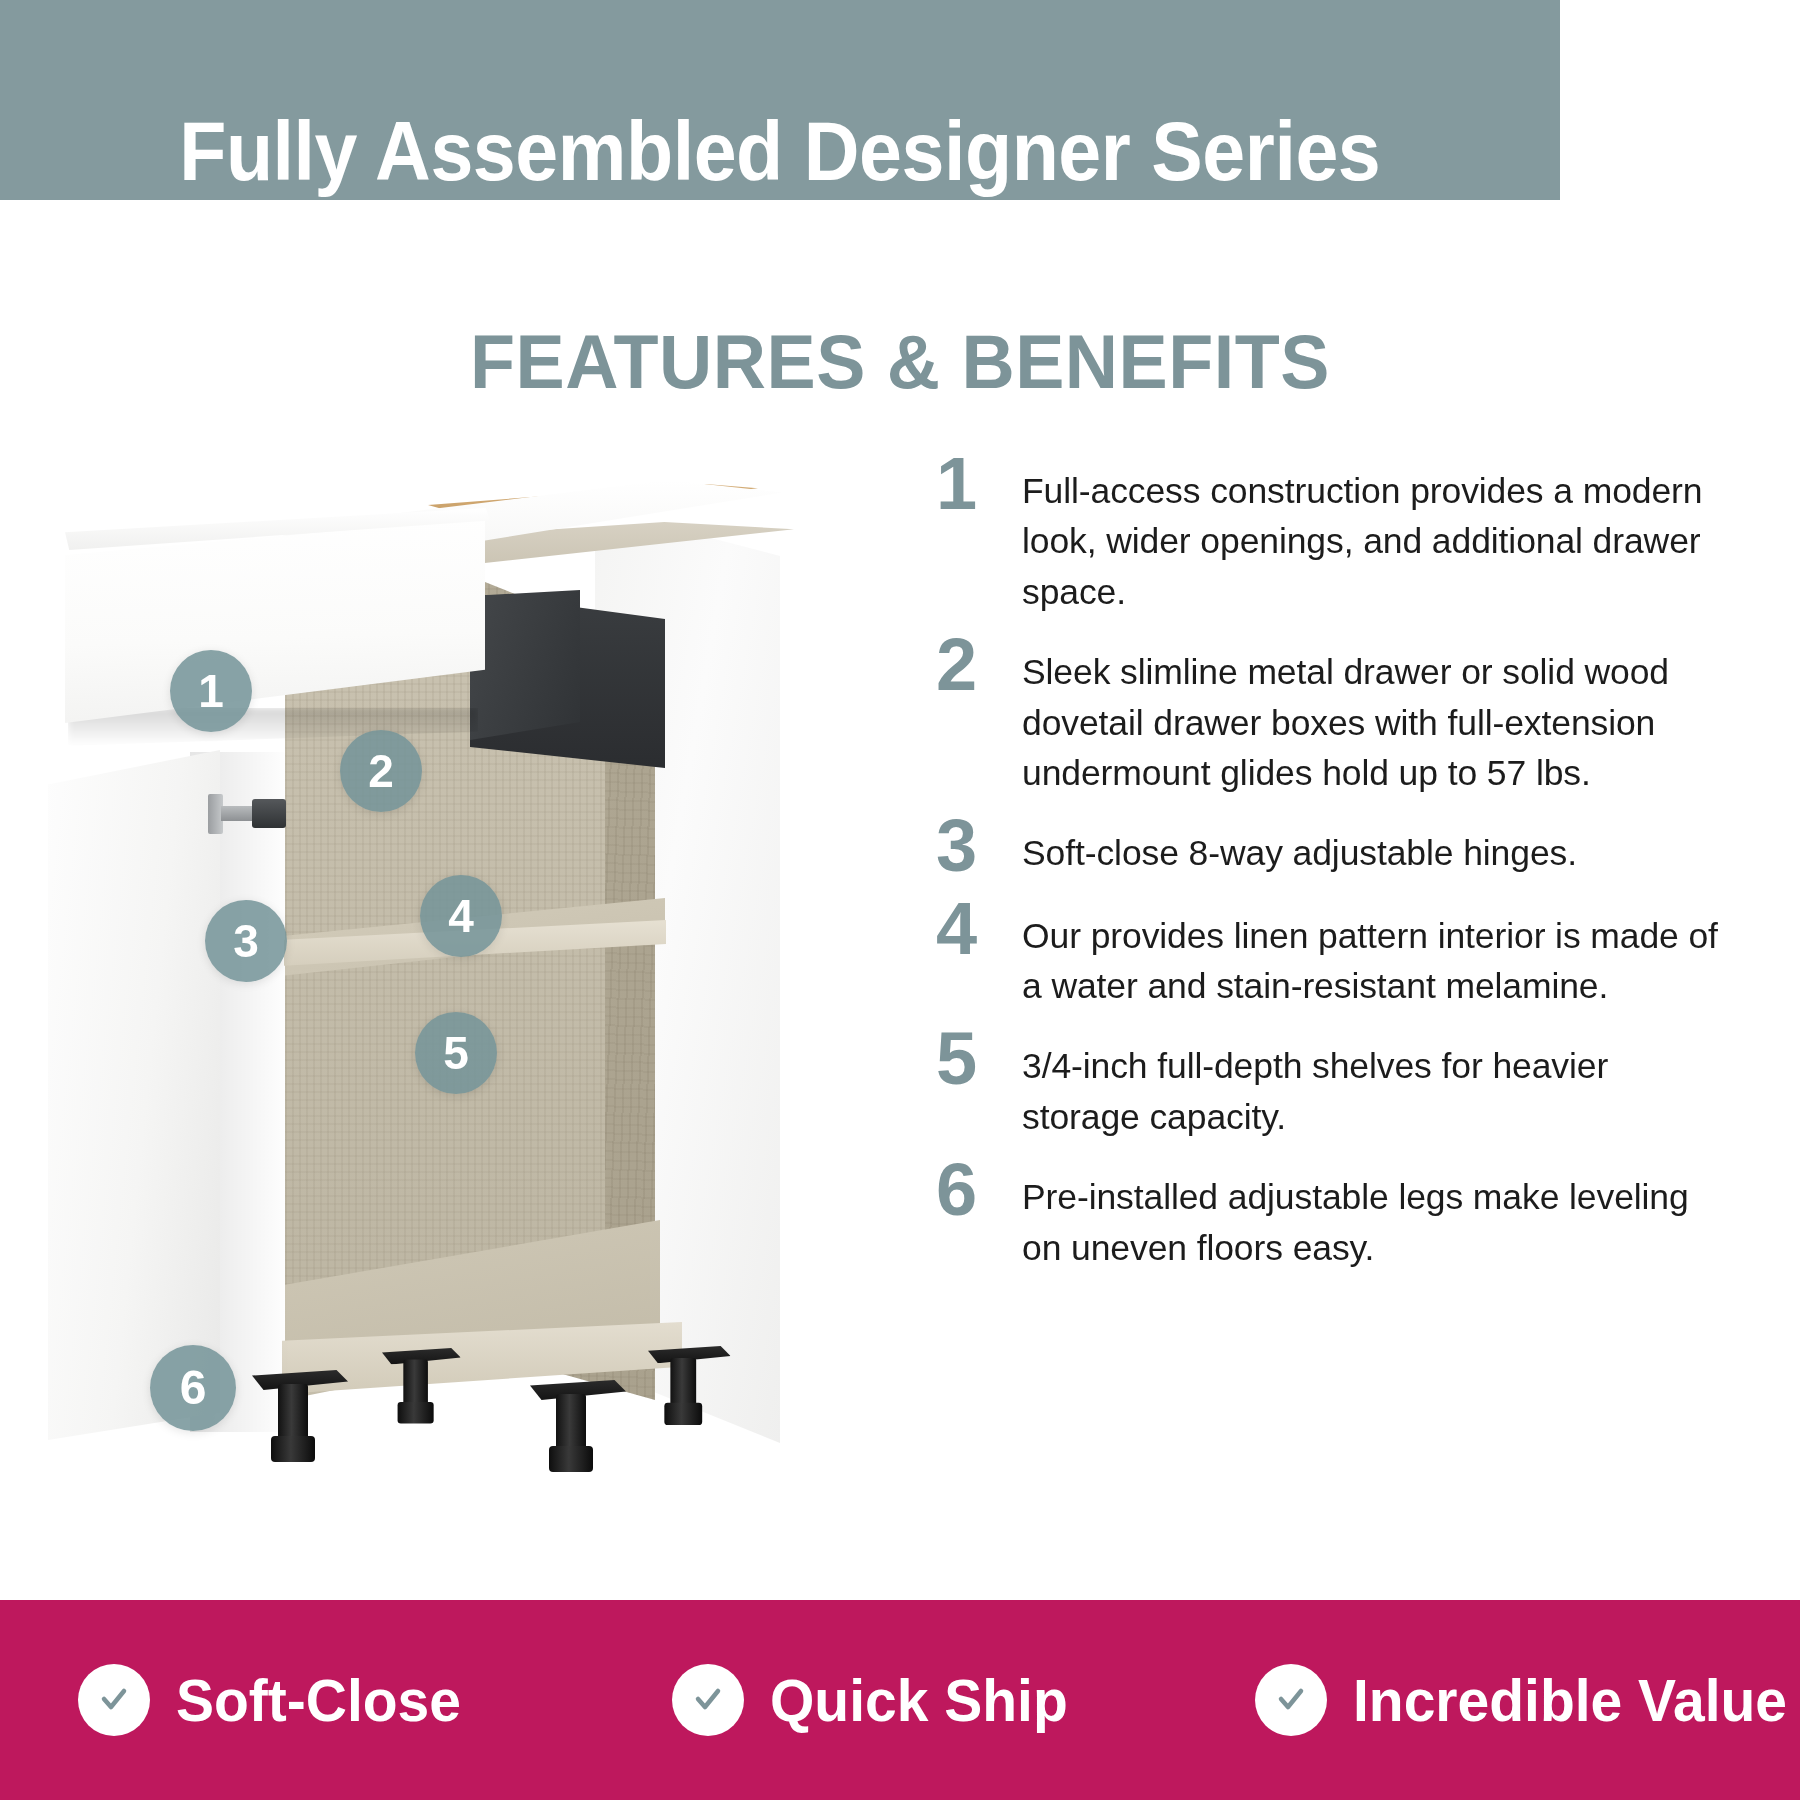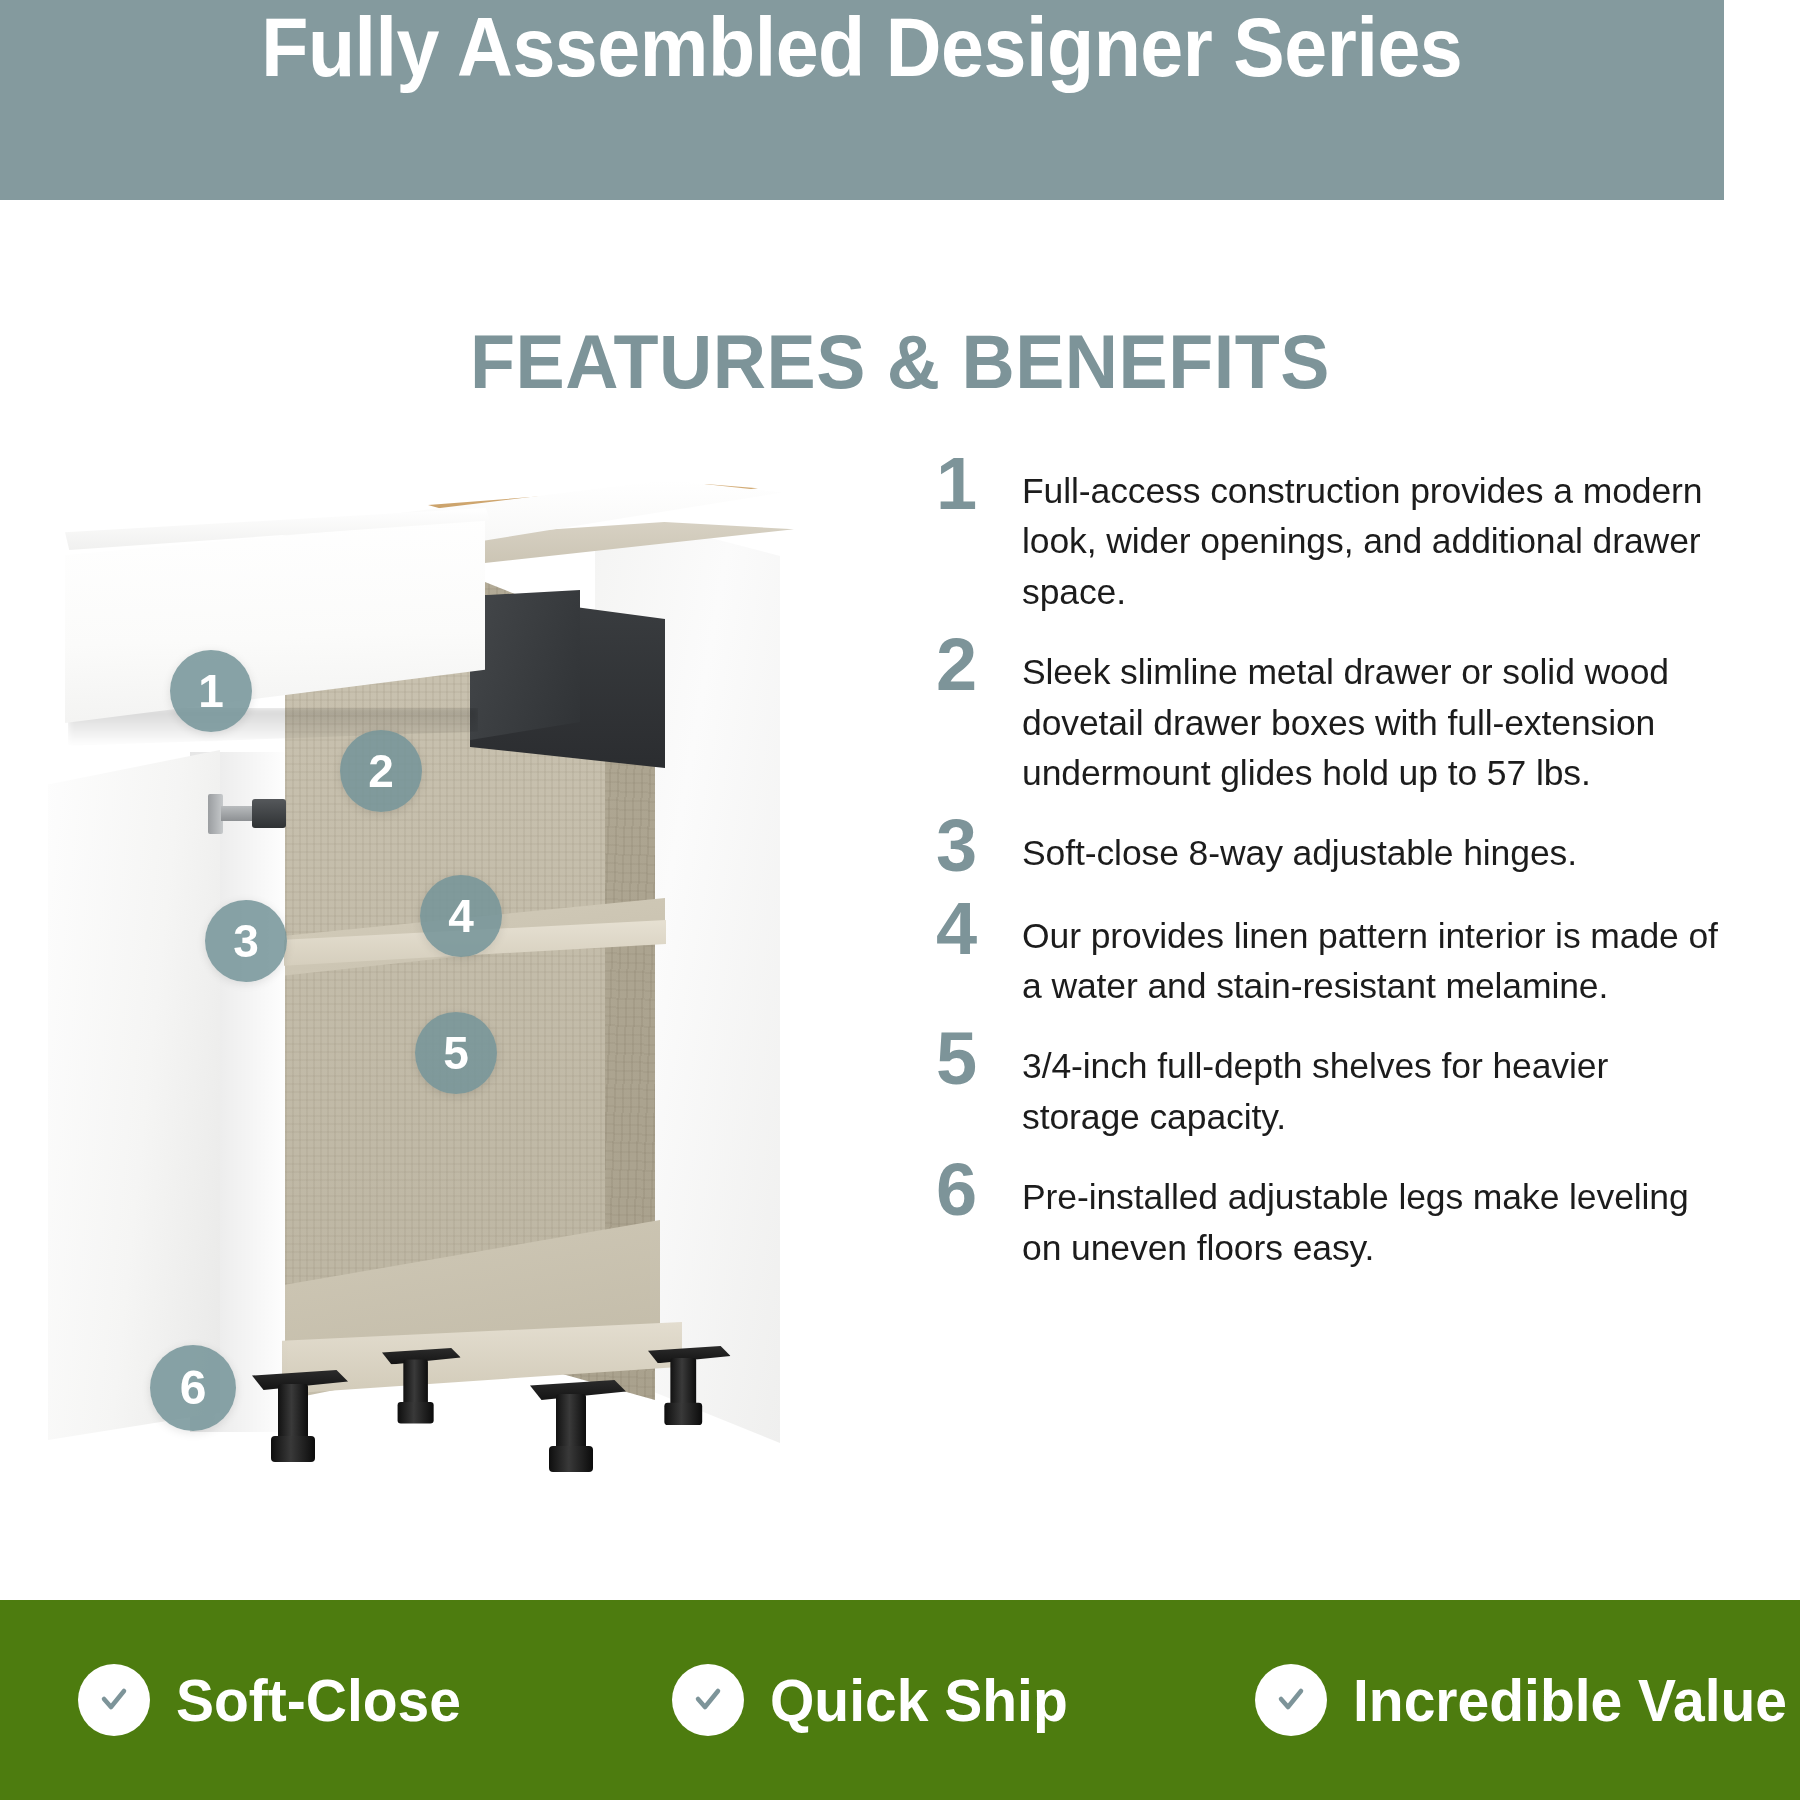--- a/index.html
+++ b/index.html
@@ -6,23 +6,23 @@
   html,body { width:1800px; height:1800px; }
   body {
     font-family:"Liberation Sans", sans-serif;
     background:#ffffff;
     overflow:hidden;
     position:relative;
   }
 
   
   .header-bar{
-    position:absolute; left:0; top:0; width:1724px; height:200px;
+    position:absolute; left:0; top:0; width:1560px; height:200px;
     background:#849a9e;
-    display:flex; align-items:flex-start; justify-content:center;
+    display:flex; align-items:flex-end; justify-content:center;
   }
   .header-title{
     color:#ffffff;
     font-family:"Liberation Sans Narrow","Liberation Sans",sans-serif;
     font-weight:bold;
     font-size:83px;
     letter-spacing:-0.5px;
     transform:scaleX(0.93);
     white-space:nowrap;
   }
@@ -249,21 +249,21 @@
     font-weight:400;
     font-size:35.5px;
     line-height:1.42;
     padding-top:16px;
     letter-spacing:-0.1px;
   }
 
   
   .footer-bar{
     position:absolute; left:0; top:1600px; width:1800px; height:200px;
-    background:#4d7c0f;
+    background:#be185d;
     display:flex; align-items:center;
   }
   .footer-item{
     display:flex; align-items:center;
     position:absolute;
   }
   .footer-item.f1{ left:78px; }
   .footer-item.f2{ left:672px; }
   .footer-item.f3{ left:1255px; }
   .check-badge{

